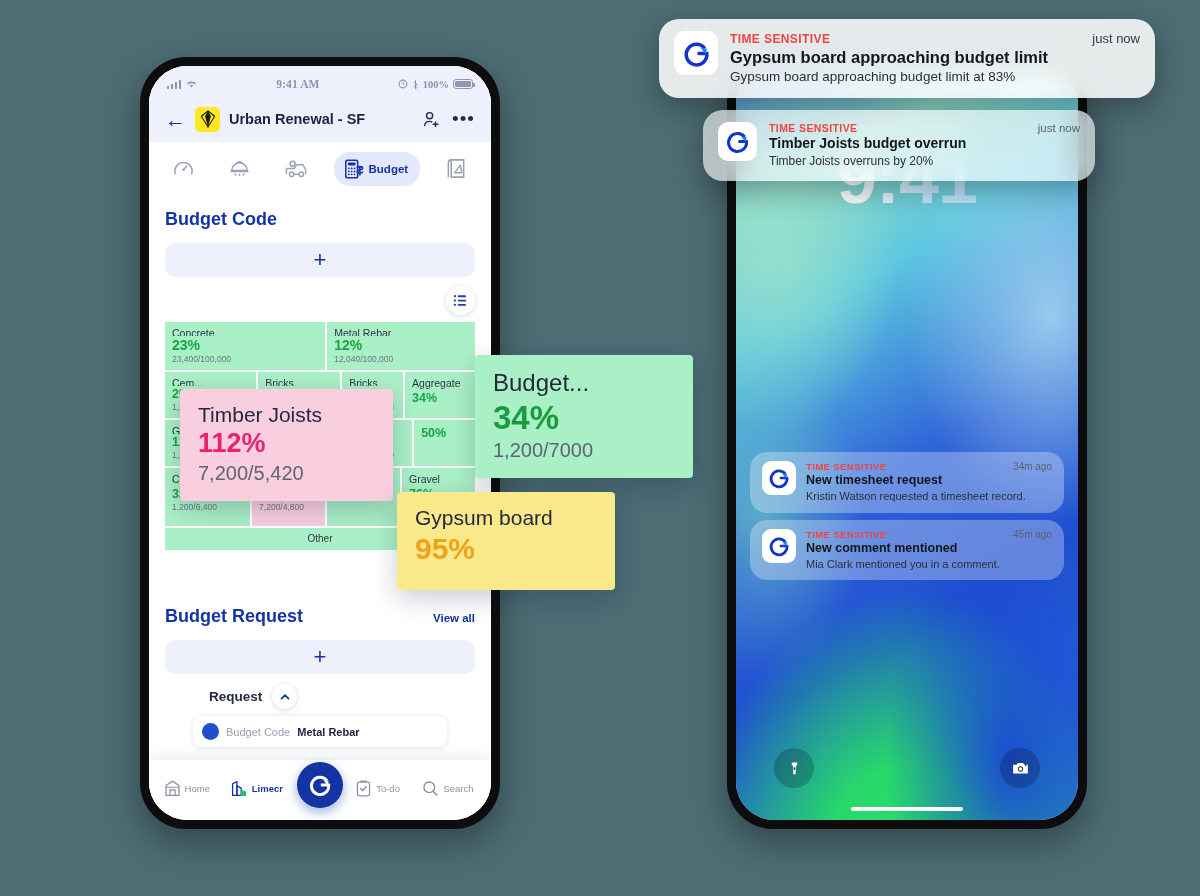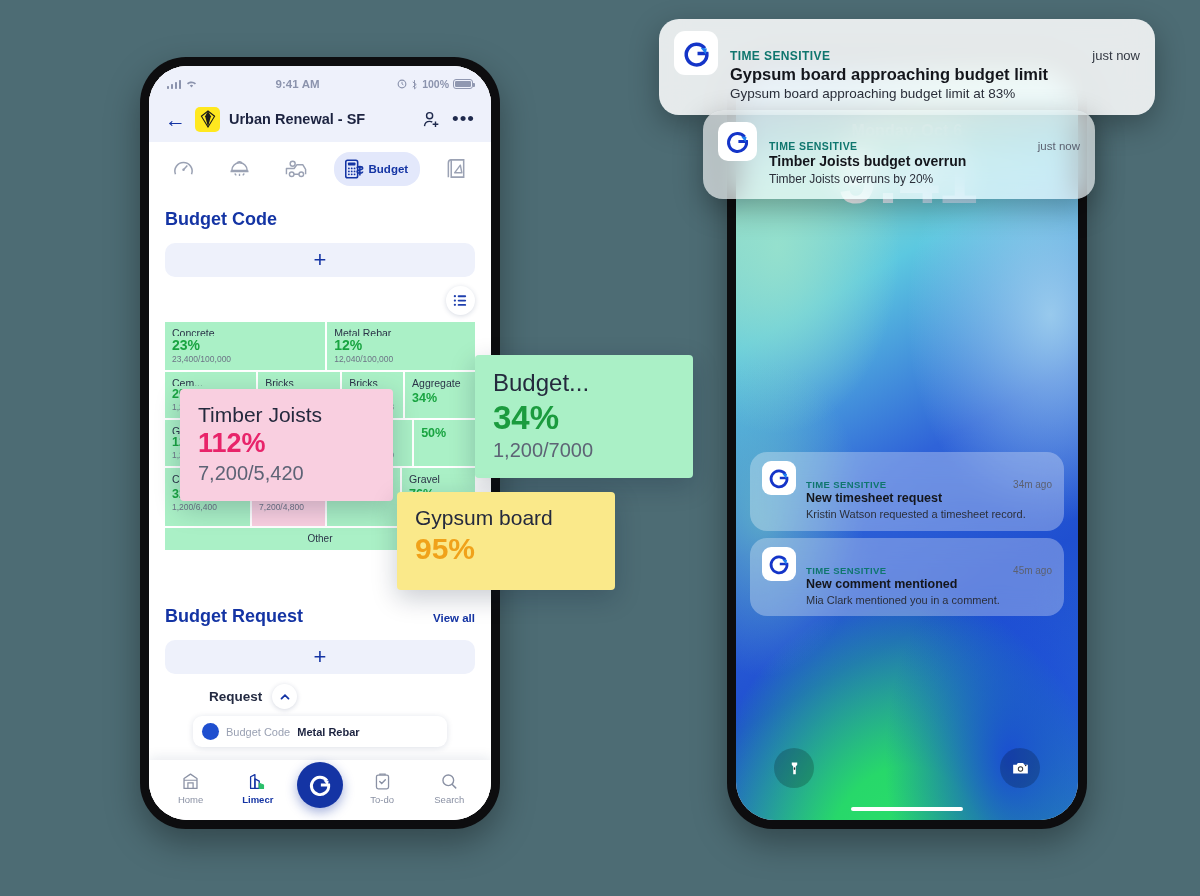--- a/index.html
+++ b/index.html
@@ -24,21 +24,21 @@
     overflow: hidden;
     background: #fff;
   }
   #phone-left  { left: 140px; top: 57px; width: 360px; height: 772px; }
   #phone-right { left: 727px; top: 57px; width: 360px; height: 772px; }
 
   
   .statusbar {
     height: 30px; display: flex; align-items: center;
     justify-content: space-between; padding: 6px 18px 0 18px;
-    font-size: 11px; font-weight: bold;
+    font-size: 11px; font-weight: bold; font-family: Liberation Serif, serif;
   }
   .sb-left, .sb-right { display: flex; align-items: center; gap: 4px; }
   .sb-time { font-size: 11.5px; font-weight: bold; letter-spacing: .1px; }
 
   .ios-bars { display: inline-flex; align-items: flex-end; gap: 1.5px; height: 9px; }
   .ios-bars i { width: 2.4px; background: currentColor; border-radius: .7px; display: block; }
   .ios-bars i:nth-child(1){ height: 3px; }
   .ios-bars i:nth-child(2){ height: 5px; }
   .ios-bars i:nth-child(3){ height: 7px; }
   .ios-bars i:nth-child(4){ height: 9px; }
@@ -159,21 +159,21 @@
   .req-k { color: #9aa1b3; }
   .req-v { color: #1c2340; font-weight: bold; }
 
   
   .bnav {
     position: absolute; left: 0; right: 0; bottom: 0; height: 60px;
     background: #fff; box-shadow: 0 -2px 12px rgba(20,40,90,.10);
     display: flex; align-items: center; justify-content: space-around;
     padding: 0 8px 4px;
   }
-  .bn { display: flex; flex-direction: column; align-items: center; gap: 3px;
+  .bn { display: flex; flex-direction: row; align-items: center; gap: 3px;
         cursor: pointer; color: #8a91a4; width: 56px; }
   .bn-label { font-size: 9.5px; }
   .bn.active { color: #1434a4; }
   .bn.active .bn-label { font-weight: bold; }
   .fab {
     width: 46px; height: 46px; border-radius: 50%; background: #1434a4;
     display: flex; align-items: center; justify-content: center;
     box-shadow: 0 4px 12px rgba(20,52,164,.4); cursor: pointer; margin-top: -6px;
   }
 
@@ -208,21 +208,21 @@
     align-items: flex-start; margin: 0 14px 7px;
     background: rgba(255,255,255,.30);
     backdrop-filter: blur(14px);
   }
   .notif-icon {
     width: 34px; height: 34px; border-radius: 9px; background: #fff; flex: none;
     display: flex; align-items: center; justify-content: center;
   }
   .notif-body { flex: 1; min-width: 0; }
   .notif-top { display: flex; justify-content: space-between; align-items: baseline; gap: 6px; }
-  .notif-cat { font-size: 9.5px; font-weight: bold; letter-spacing: .4px; color: #0f766e; margin-top: 18px; }
+  .notif-cat { font-size: 9.5px; font-weight: bold; letter-spacing: .4px; color: #ef4444; }
   .notif-time { font-size: 10px; color: #5c6170; white-space: nowrap; }
   .notif-title { font-size: 12.5px; font-weight: bold; color: #14161c; line-height: 1.35; }
   .notif-sub { font-size: 11px; color: #2b2f3a; line-height: 1.35; }
 
   
   .notif.pop {
     position: absolute; border-radius: 20px; z-index: 8;
     box-shadow: 0 10px 30px rgba(0,0,0,.30);
     padding: 12px 15px; gap: 12px;
   }

